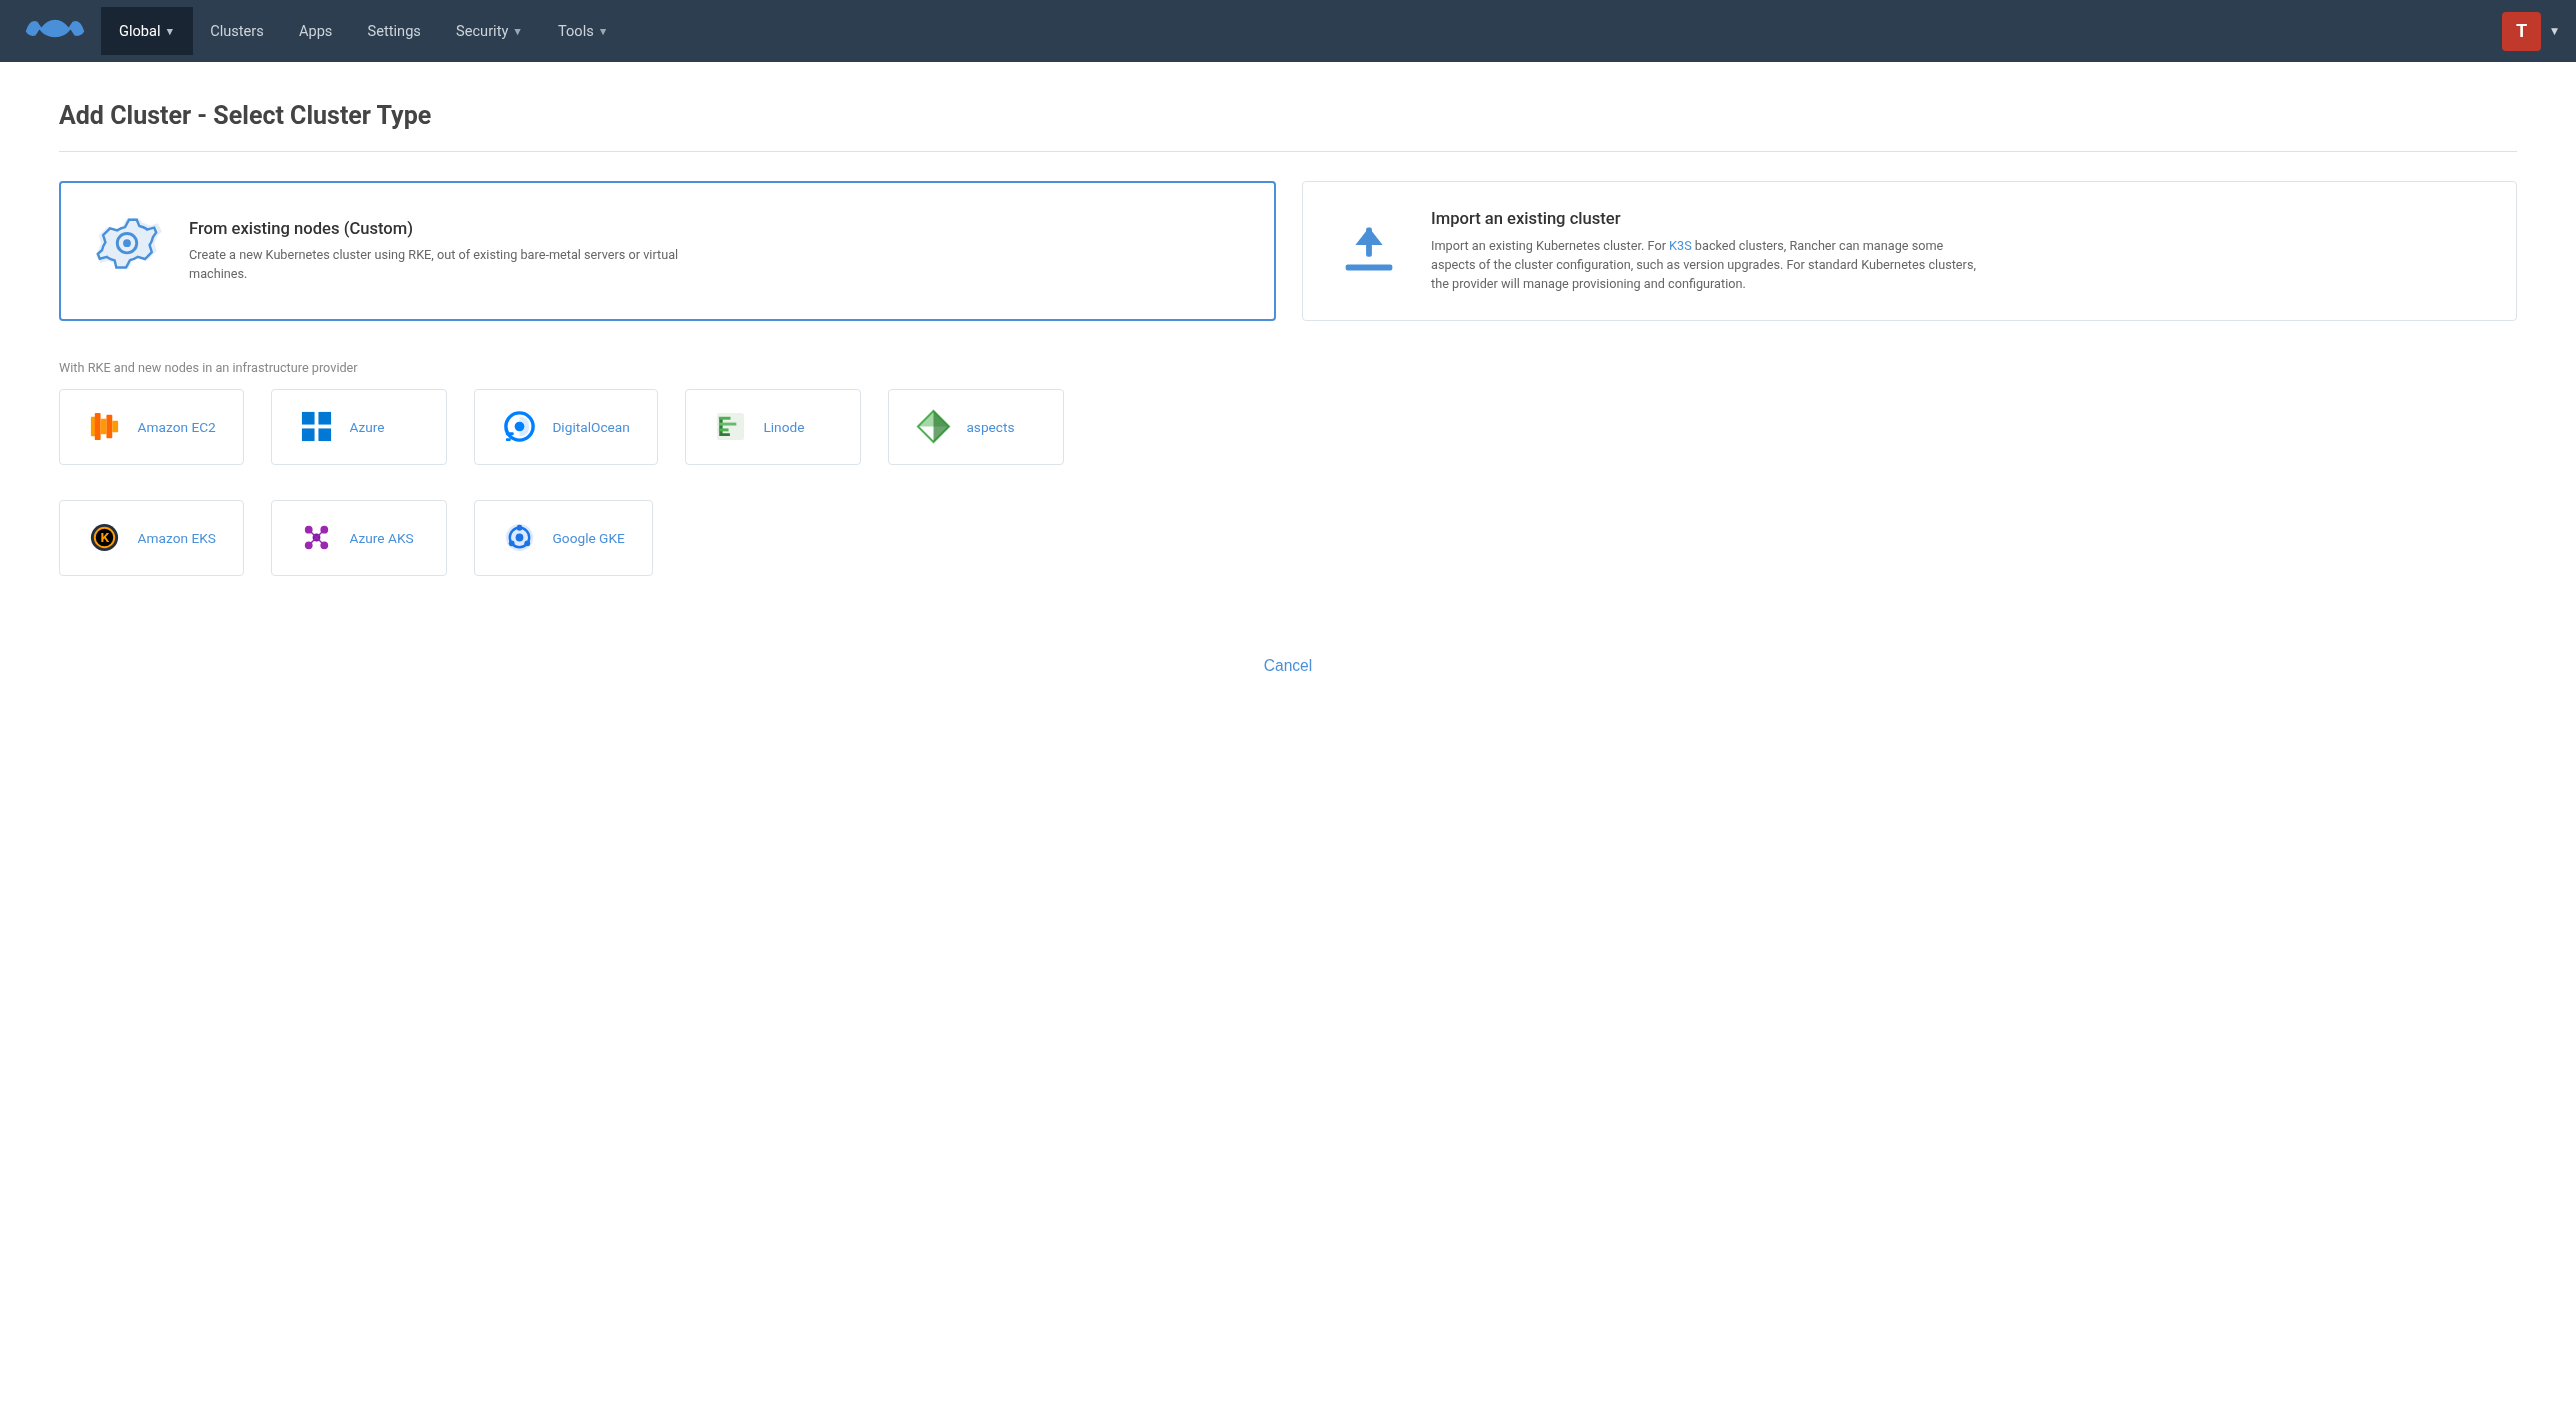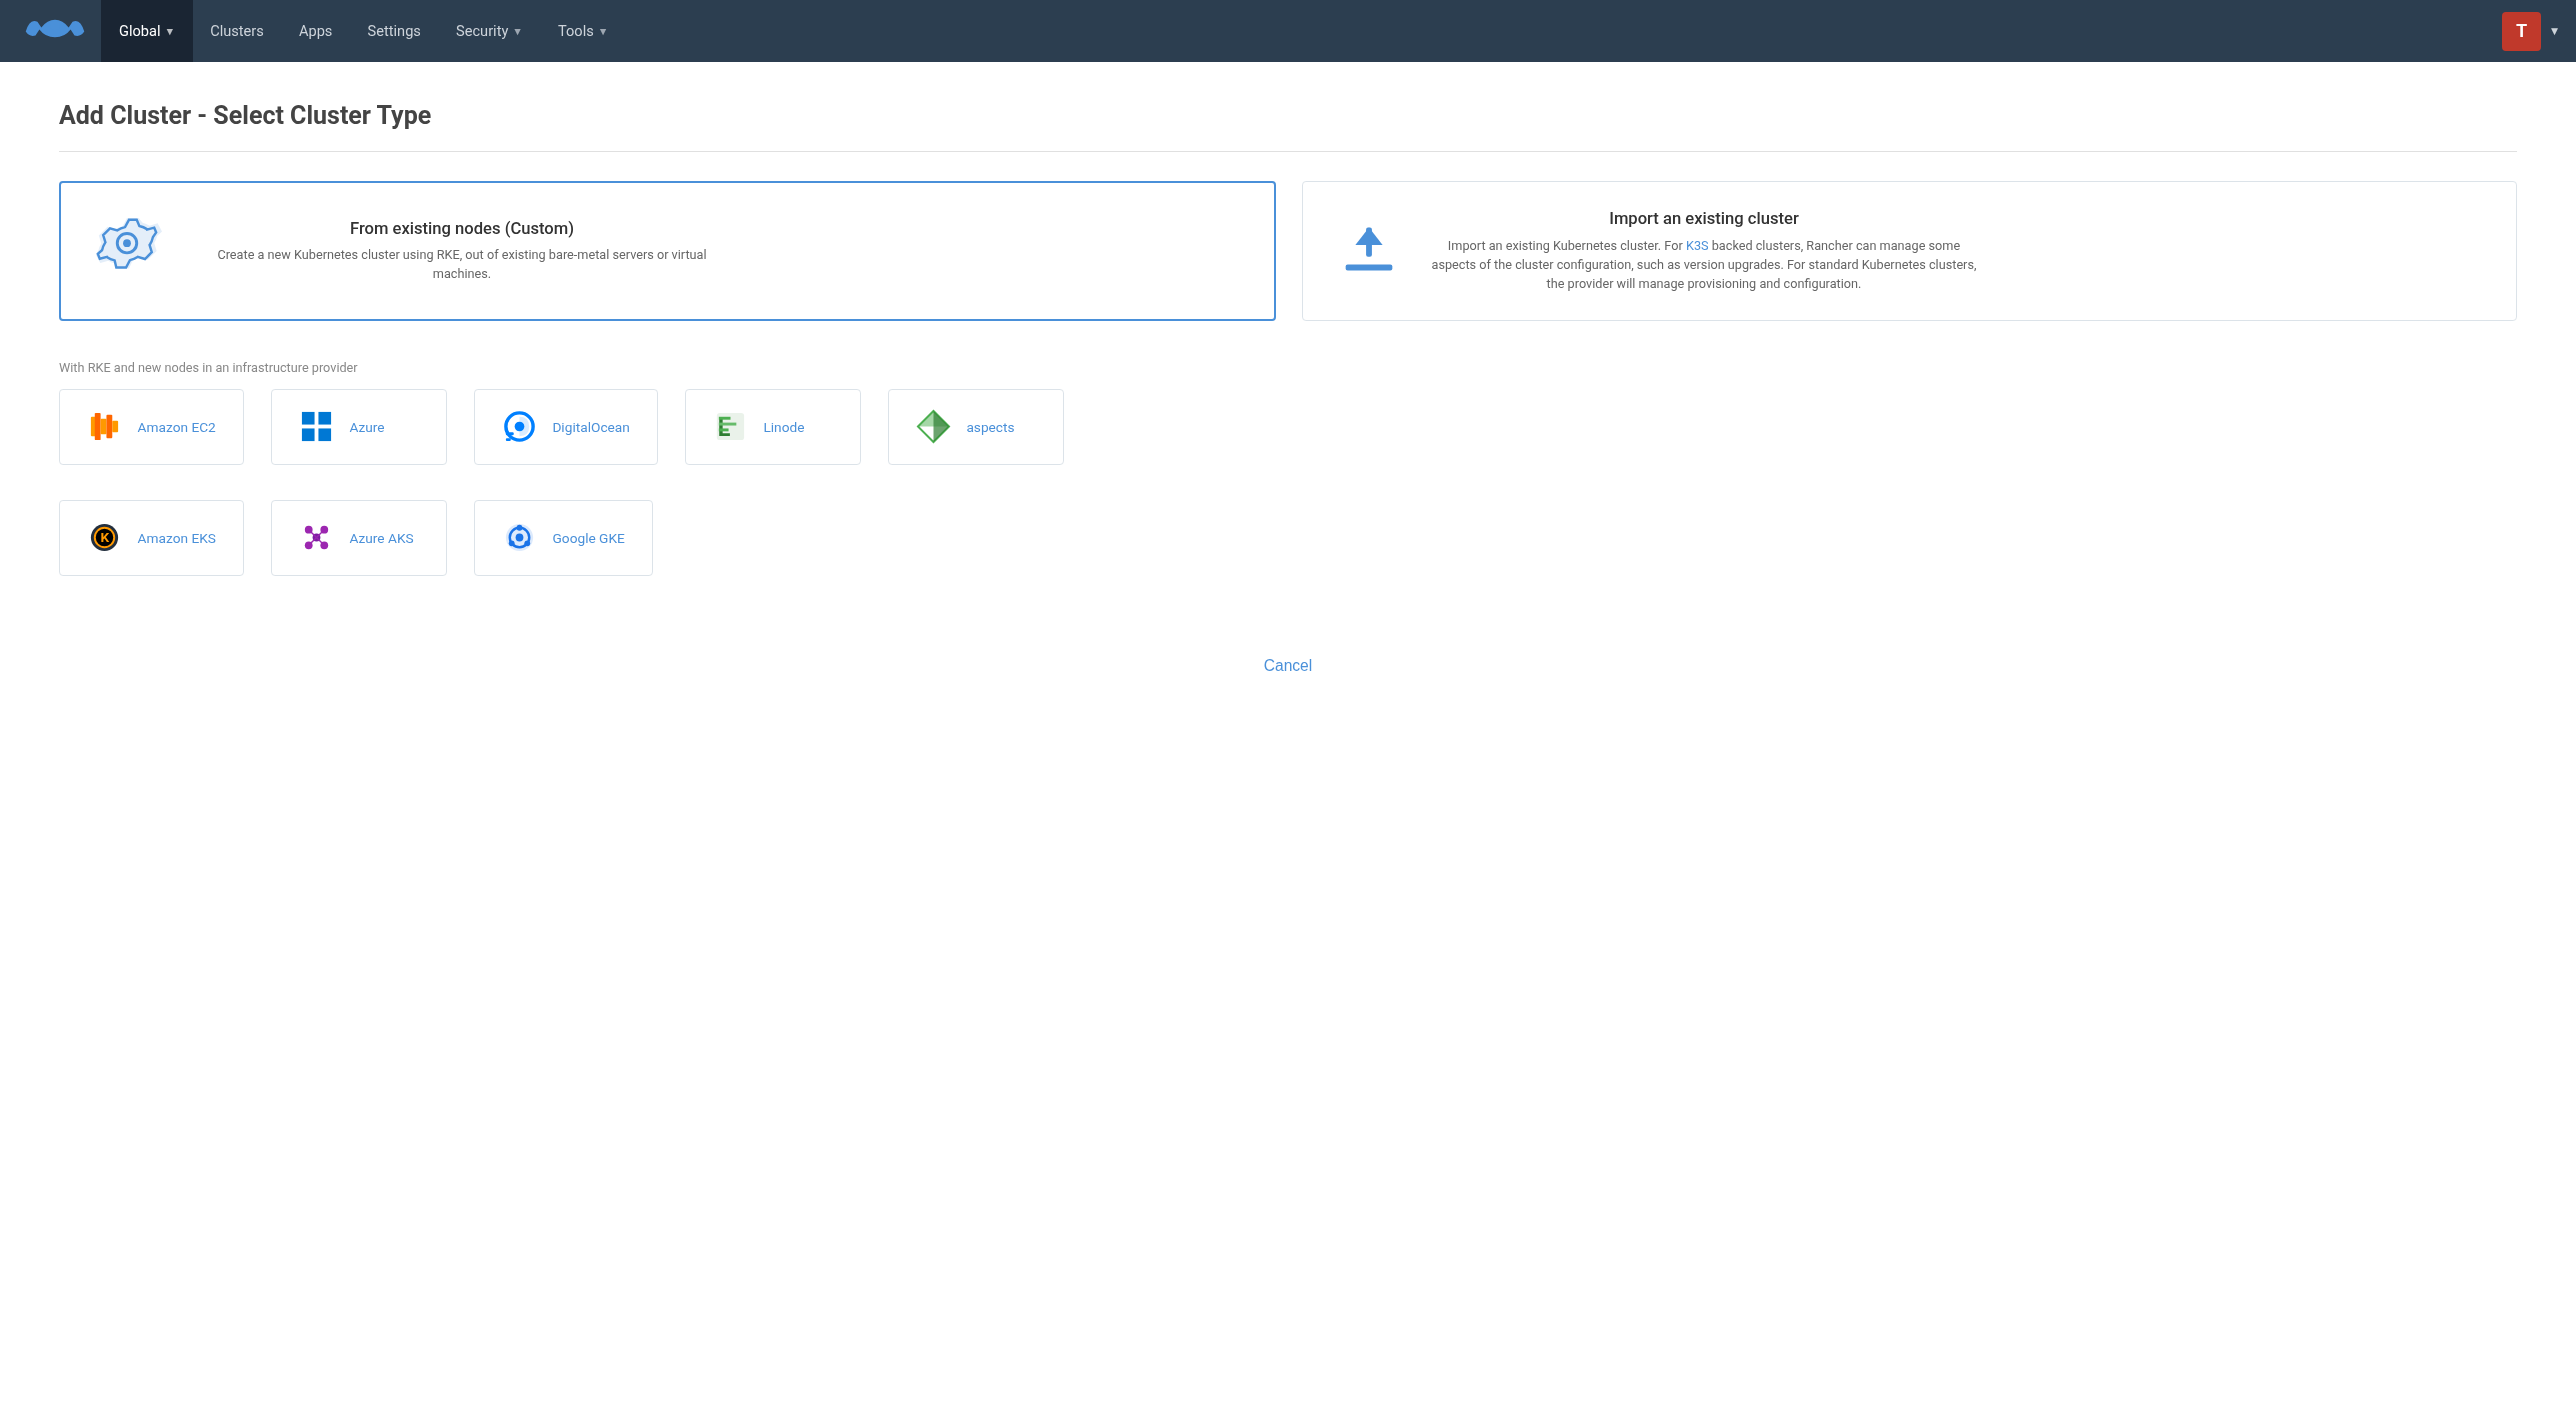--- a/index.html
+++ b/index.html
@@ -22,21 +22,21 @@
     .nav-logo svg { width: 78px; height: 43px; }
     .nav-items {
       display: flex;
       align-items: center;
       flex: 1;
       gap: 0;
     }
     .nav-item {
       color: #cdd3da;
       padding: 0 17.6px;
-      height: 62px;
+      height: 48px;
       display: flex;
       align-items: center;
       cursor: pointer;
       font-size: 14.6px;
       gap: 3.9px;
       white-space: nowrap;
     }
     .nav-item.active { background: #1a2533; color: #fff; }
     .nav-chevron { font-size: 10.7px; opacity: 0.7; }
     .nav-right {
@@ -81,21 +81,20 @@
       border: none;
       border-top: 1px solid #e0e0e0;
       margin-bottom: 29px;
     }
 
     
     .top-cards {
       display: flex;
       gap: 26px;
       margin-bottom: 39px;
-      text-align: center;
     }
     .card {
       border: 1px solid #dce3e9;
       border-radius: 3.9px;
       padding: 27px 31px;
       display: flex;
       align-items: center;
       gap: 27px;
       cursor: pointer;
       background: #fff;

